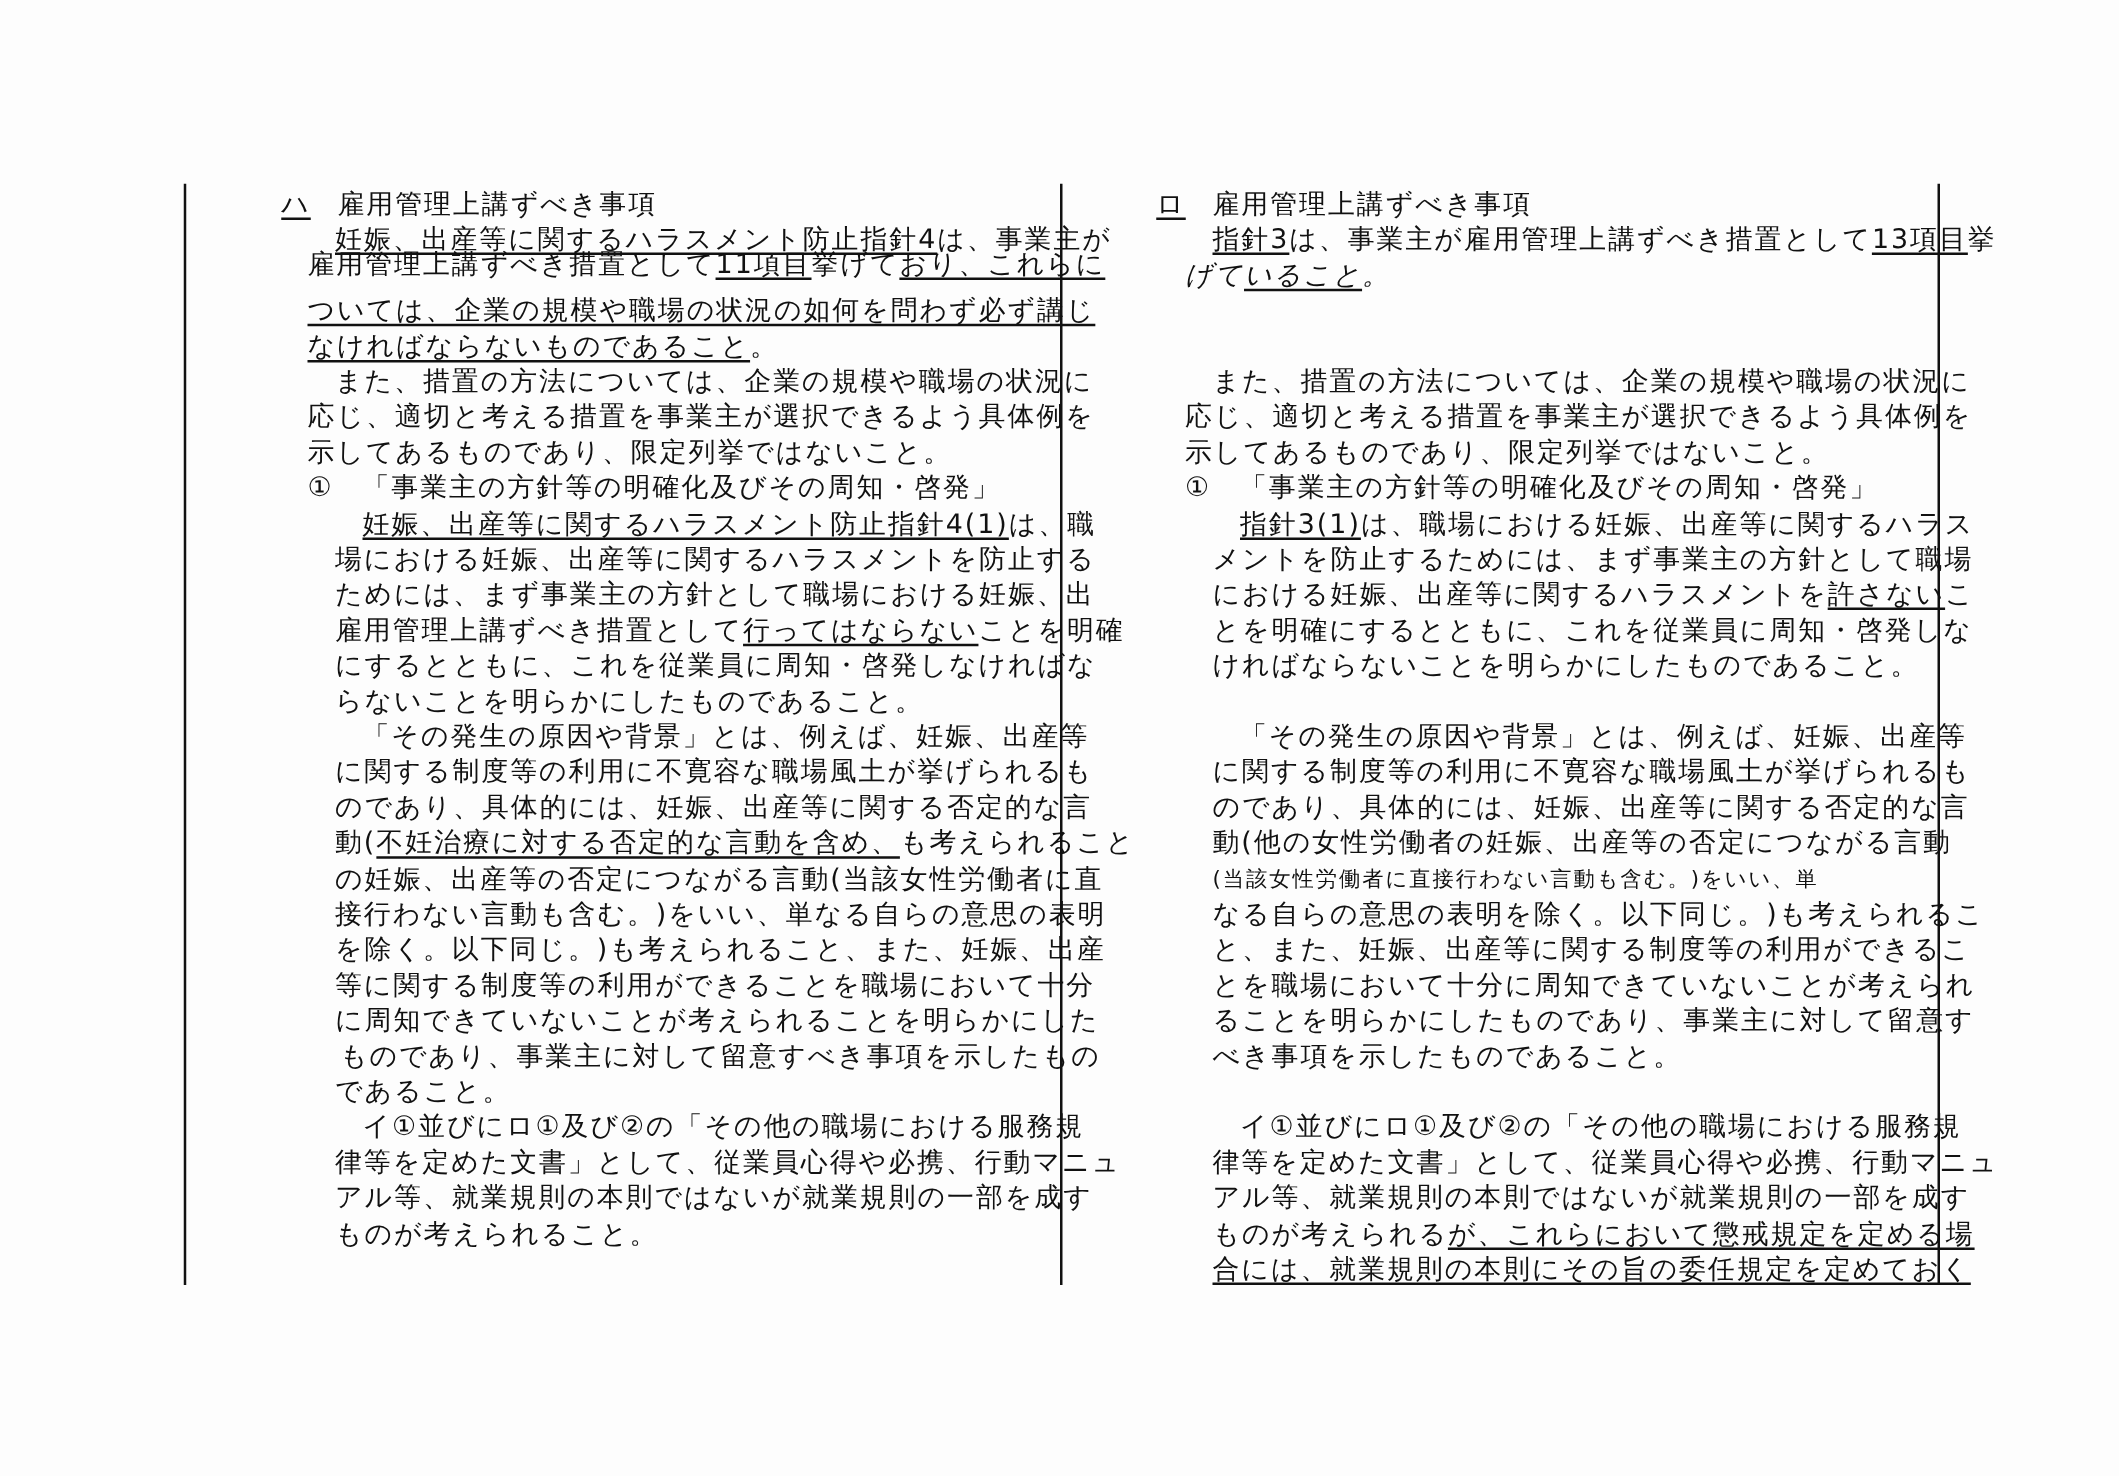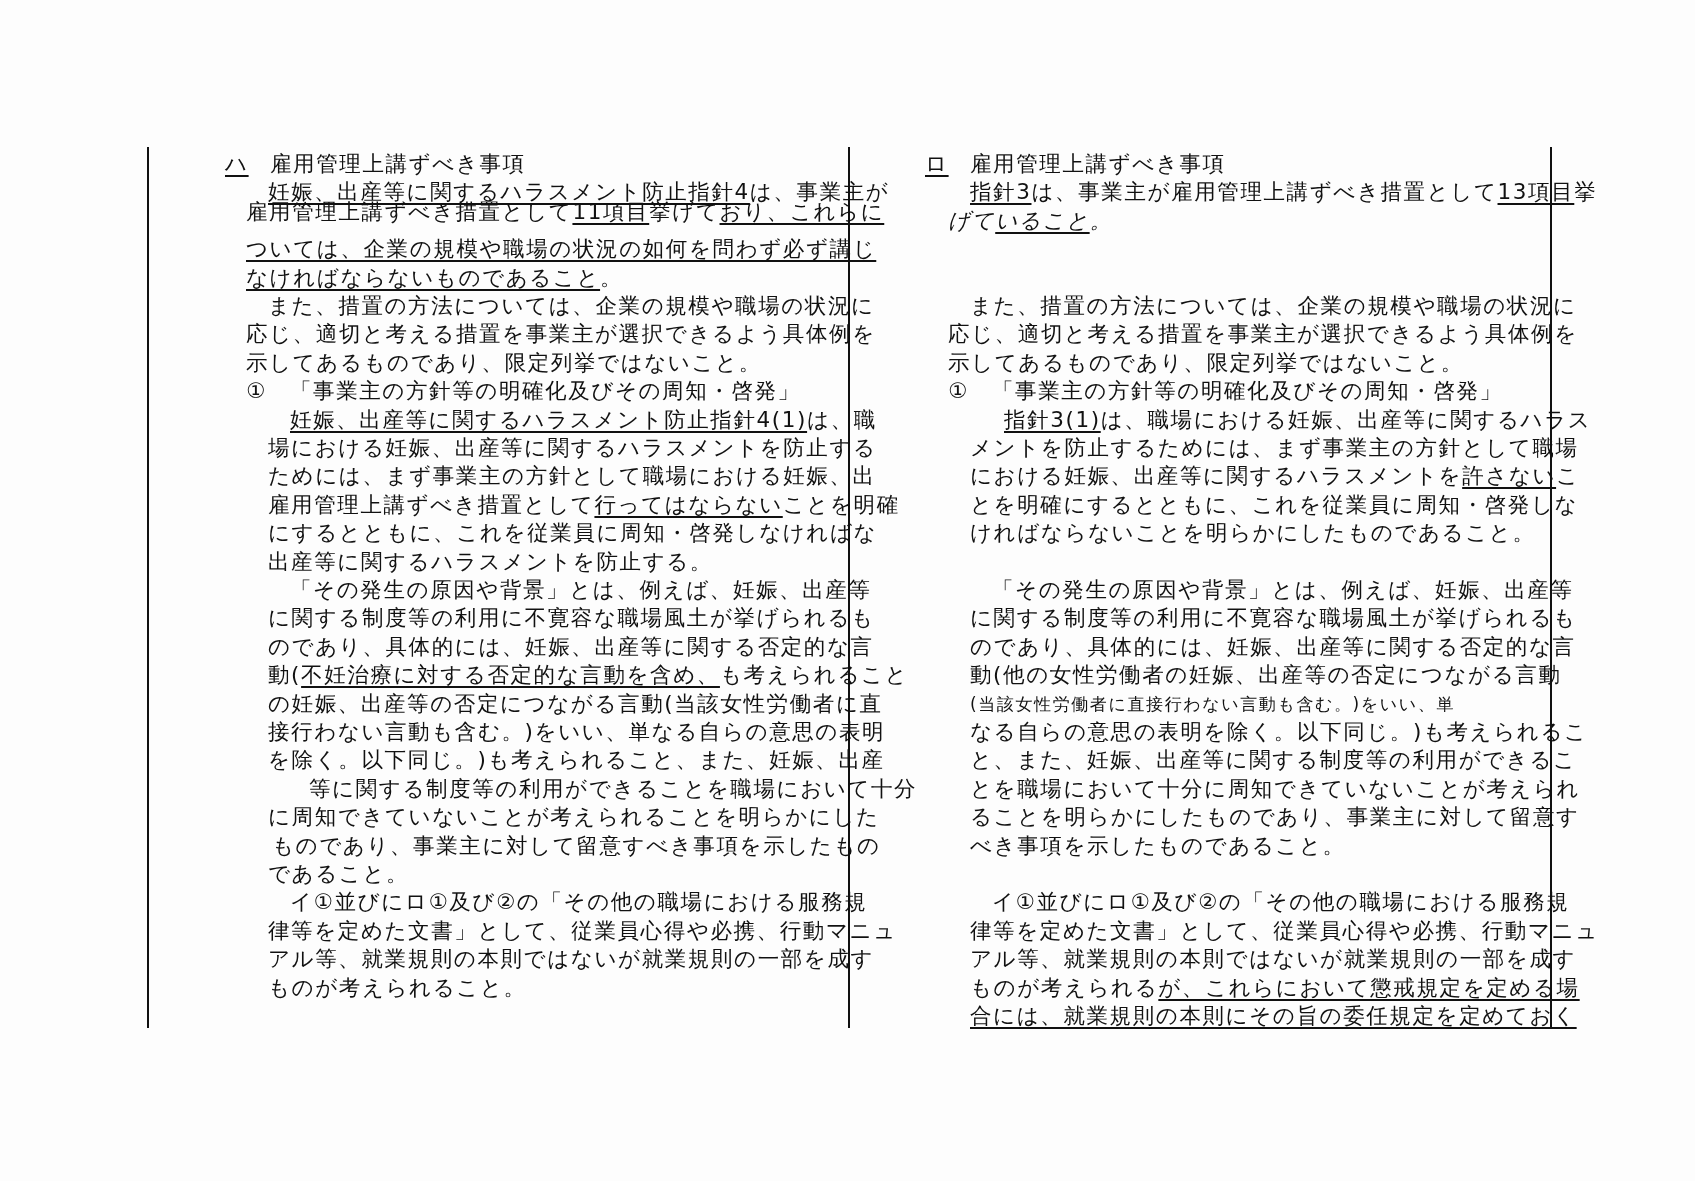--- a/index.html
+++ b/index.html
@@ -27,29 +27,29 @@
       <div style="position: absolute; white-space: nowrap; font-size: 21.5px; line-height: 28.4px; letter-spacing: 1.6px; top: 263.6px; left: 246px;"><span class="u">なければならないものであること</span><span>。</span></div>
       <div style="position: absolute; white-space: nowrap; font-size: 21.5px; line-height: 28.4px; letter-spacing: 1.6px; top: 292px; left: 268px;"><span>また、措置の方法については、企業の規模や職場の状況に</span></div>
       <div style="position: absolute; white-space: nowrap; font-size: 21.5px; line-height: 28.4px; letter-spacing: 1.6px; top: 320.4px; left: 246px;"><span>応じ、適切と考える措置を事業主が選択できるよう具体例を</span></div>
       <div style="position: absolute; white-space: nowrap; font-size: 21.5px; line-height: 28.4px; letter-spacing: 1.6px; top: 348.8px; left: 246px;"><span>示してあるものであり、限定列挙ではないこと。</span></div>
       <div style="position: absolute; white-space: nowrap; font-size: 21.5px; line-height: 28.4px; letter-spacing: 1.6px; top: 377.2px; left: 246px;"><span>①　「事業主の方針等の明確化及びその周知・啓発」</span></div>
       <div style="position: absolute; white-space: nowrap; font-size: 21.5px; line-height: 28.4px; letter-spacing: 1.6px; top: 405.6px; left: 290px;"><span class="u">妊娠、出産等に関するハラスメント防止指針4(1)</span><span>は、職</span></div>
       <div style="position: absolute; white-space: nowrap; font-size: 21.5px; line-height: 28.4px; letter-spacing: 1.6px; top: 434px; left: 268px;"><span>場における妊娠、出産等に関するハラスメントを防止する</span></div>
       <div style="position: absolute; white-space: nowrap; font-size: 21.5px; line-height: 28.4px; letter-spacing: 1.6px; top: 462.4px; left: 268px;"><span>ためには、まず事業主の方針として職場における妊娠、出</span></div>
       <div style="position: absolute; white-space: nowrap; font-size: 21.5px; line-height: 28.4px; letter-spacing: 1.6px; top: 490.8px; left: 268px;"><span>雇用管理上講ずべき措置として</span><span class="u">行ってはならない</span><span>ことを明確</span></div>
       <div style="position: absolute; white-space: nowrap; font-size: 21.5px; line-height: 28.4px; letter-spacing: 1.6px; top: 519.2px; left: 268px;"><span>にするとともに、これを従業員に周知・啓発しなければな</span></div>
-      <div style="position: absolute; white-space: nowrap; font-size: 21.5px; line-height: 28.4px; letter-spacing: 1.6px; top: 547.6px; left: 268px;"><span>出産等に関するハラスメントを防止する。</span></div>
+      <div style="position: absolute; white-space: nowrap; font-size: 21.5px; line-height: 28.4px; letter-spacing: 1.6px; top: 547.6px; left: 268px;"><span>らないことを明らかにしたものであること。</span></div>
       <div style="position: absolute; white-space: nowrap; font-size: 21.5px; line-height: 28.4px; letter-spacing: 1.6px; top: 576px; left: 290px;"><span>「その発生の原因や背景」とは、例えば、妊娠、出産等</span></div>
       <div style="position: absolute; white-space: nowrap; font-size: 21.5px; line-height: 28.4px; letter-spacing: 1.6px; top: 604.4px; left: 268px;"><span>に関する制度等の利用に不寛容な職場風土が挙げられるも</span></div>
       <div style="position: absolute; white-space: nowrap; font-size: 21.5px; line-height: 28.4px; letter-spacing: 1.6px; top: 632.8px; left: 268px;"><span>のであり、具体的には、妊娠、出産等に関する否定的な言</span></div>
       <div style="position: absolute; white-space: nowrap; font-size: 21.5px; line-height: 28.4px; letter-spacing: 1.6px; top: 661.2px; left: 268px;"><span>動(</span><span class="u">不妊治療に対する否定的な言動を含め、</span><span>も考えられること</span></div>
       <div style="position: absolute; white-space: nowrap; font-size: 21.5px; line-height: 28.4px; letter-spacing: 1.6px; top: 689.6px; left: 268px;"><span>の妊娠、出産等の否定につながる言動(当該女性労働者に直</span></div>
       <div style="position: absolute; white-space: nowrap; font-size: 21.5px; line-height: 28.4px; letter-spacing: 1.6px; top: 718px; left: 268px;"><span>接行わない言動も含む。)をいい、単なる自らの意思の表明</span></div>
       <div style="position: absolute; white-space: nowrap; font-size: 21.5px; line-height: 28.4px; letter-spacing: 1.6px; top: 746.4px; left: 268px;"><span>を除く。以下同じ。)も考えられること、また、妊娠、出産</span></div>
-      <div style="position: absolute; white-space: nowrap; font-size: 21.5px; line-height: 28.4px; letter-spacing: 1.6px; top: 774.8px; left: 268px; margin-left: 41px;"><span>等に関する制度等の利用ができることを職場において十分</span></div>
+      <div style="position: absolute; white-space: nowrap; font-size: 21.5px; line-height: 28.4px; letter-spacing: 1.6px; top: 774.8px; left: 268px;"><span>等に関する制度等の利用ができることを職場において十分</span></div>
       <div style="position: absolute; white-space: nowrap; font-size: 21.5px; line-height: 28.4px; letter-spacing: 1.6px; top: 803.2px; left: 268px;"><span>に周知できていないことが考えられることを明らかにした</span></div>
       <div style="position: absolute; white-space: nowrap; font-size: 21.5px; line-height: 28.4px; letter-spacing: 1.6px; top: 831.6px; left: 272px;"><span>ものであり、事業主に対して留意すべき事項を示したもの</span></div>
       <div style="position: absolute; white-space: nowrap; font-size: 21.5px; line-height: 28.4px; letter-spacing: 1.6px; top: 860px; left: 268px;"><span>であること。</span></div>
       <div style="position: absolute; white-space: nowrap; font-size: 21.5px; line-height: 28.4px; letter-spacing: 1.6px; top: 888.4px; left: 290px;"><span>イ①並びにロ①及び②の「その他の職場における服務規</span></div>
       <div style="position: absolute; white-space: nowrap; font-size: 21.5px; line-height: 28.4px; letter-spacing: 1.6px; top: 916.8px; left: 268px;"><span>律等を定めた文書」として、従業員心得や必携、行動マニュ</span></div>
       <div style="position: absolute; white-space: nowrap; font-size: 21.5px; line-height: 28.4px; letter-spacing: 1.6px; top: 945.2px; left: 268px;"><span>アル等、就業規則の本則ではないが就業規則の一部を成す</span></div>
       <div style="position: absolute; white-space: nowrap; font-size: 21.5px; line-height: 28.4px; letter-spacing: 1.6px; top: 973.6px; left: 268px;"><span>ものが考えられること。</span></div>
     </div>
 </div>
 
@@ -58,21 +58,21 @@
     <span class="u">ロ</span>
     <span style="position:absolute; left:45px;">雇用管理上講ずべき事項</span>
   </div>
   <div id="right-lines">
       <div style="position: absolute; white-space: nowrap; font-size: 21.5px; line-height: 28.4px; letter-spacing: 1.6px; top: 178.4px; left: 970px;"><span class="u">指針3</span><span>は、事業主が雇用管理上講ずべき措置として</span><span class="u">13項目</span><span>挙</span></div>
       <div style="position: absolute; white-space: nowrap; font-size: 21.5px; line-height: 28.4px; letter-spacing: 1.6px; top: 206.8px; left: 948px; font-style: italic;"><span>げて</span><span class="u">いること</span><span>。</span></div>
       <div style="position: absolute; white-space: nowrap; font-size: 21.5px; line-height: 28.4px; letter-spacing: 1.6px; top: 292px; left: 970px;"><span>また、措置の方法については、企業の規模や職場の状況に</span></div>
       <div style="position: absolute; white-space: nowrap; font-size: 21.5px; line-height: 28.4px; letter-spacing: 1.6px; top: 320.4px; left: 948px;"><span>応じ、適切と考える措置を事業主が選択できるよう具体例を</span></div>
       <div style="position: absolute; white-space: nowrap; font-size: 21.5px; line-height: 28.4px; letter-spacing: 1.6px; top: 348.8px; left: 948px;"><span>示してあるものであり、限定列挙ではないこと。</span></div>
       <div style="position: absolute; white-space: nowrap; font-size: 21.5px; line-height: 28.4px; letter-spacing: 1.6px; top: 377.2px; left: 948px;"><span>①　「事業主の方針等の明確化及びその周知・啓発」</span></div>
-      <div style="position: absolute; white-space: nowrap; font-size: 21.5px; line-height: 28.4px; letter-spacing: 1.6px; top: 405.6px; left: 992px; margin-left: 12px;"><span class="u">指針3(1)</span><span>は、職場における妊娠、出産等に関するハラス</span></div>
+      <div style="position: absolute; white-space: nowrap; font-size: 21.5px; line-height: 28.4px; letter-spacing: 1.6px; top: 405.6px; left: 992px;"><span class="u">指針3(1)</span><span>は、職場における妊娠、出産等に関するハラス</span></div>
       <div style="position: absolute; white-space: nowrap; font-size: 21.5px; line-height: 28.4px; letter-spacing: 1.6px; top: 434px; left: 970px;"><span>メントを防止するためには、まず事業主の方針として職場</span></div>
       <div style="position: absolute; white-space: nowrap; font-size: 21.5px; line-height: 28.4px; letter-spacing: 1.6px; top: 462.4px; left: 970px;"><span>における妊娠、出産等に関するハラスメントを</span><span class="u">許さない</span><span>こ</span></div>
       <div style="position: absolute; white-space: nowrap; font-size: 21.5px; line-height: 28.4px; letter-spacing: 1.6px; top: 490.8px; left: 970px;"><span>とを明確にするとともに、これを従業員に周知・啓発しな</span></div>
       <div style="position: absolute; white-space: nowrap; font-size: 21.5px; line-height: 28.4px; letter-spacing: 1.6px; top: 519.2px; left: 970px;"><span>ければならないことを明らかにしたものであること。</span></div>
       <div style="position: absolute; white-space: nowrap; font-size: 21.5px; line-height: 28.4px; letter-spacing: 1.6px; top: 576px; left: 992px;"><span>「その発生の原因や背景」とは、例えば、妊娠、出産等</span></div>
       <div style="position: absolute; white-space: nowrap; font-size: 21.5px; line-height: 28.4px; letter-spacing: 1.6px; top: 604.4px; left: 970px;"><span>に関する制度等の利用に不寛容な職場風土が挙げられるも</span></div>
       <div style="position: absolute; white-space: nowrap; font-size: 21.5px; line-height: 28.4px; letter-spacing: 1.6px; top: 632.8px; left: 970px;"><span>のであり、具体的には、妊娠、出産等に関する否定的な言</span></div>
       <div style="position: absolute; white-space: nowrap; font-size: 21.5px; line-height: 28.4px; letter-spacing: 1.6px; top: 661.2px; left: 970px;"><span>動(他の女性労働者の妊娠、出産等の否定につながる言動</span></div>
       <div style="position: absolute; white-space: nowrap; font-size: 17px; line-height: 28.4px; letter-spacing: 1.6px; top: 689.6px; left: 970px;"><span>(当該女性労働者に直接行わない言動も含む。)をいい、単</span></div>
       <div style="position: absolute; white-space: nowrap; font-size: 21.5px; line-height: 28.4px; letter-spacing: 1.6px; top: 718px; left: 970px;"><span>なる自らの意思の表明を除く。以下同じ。)も考えられるこ</span></div>

